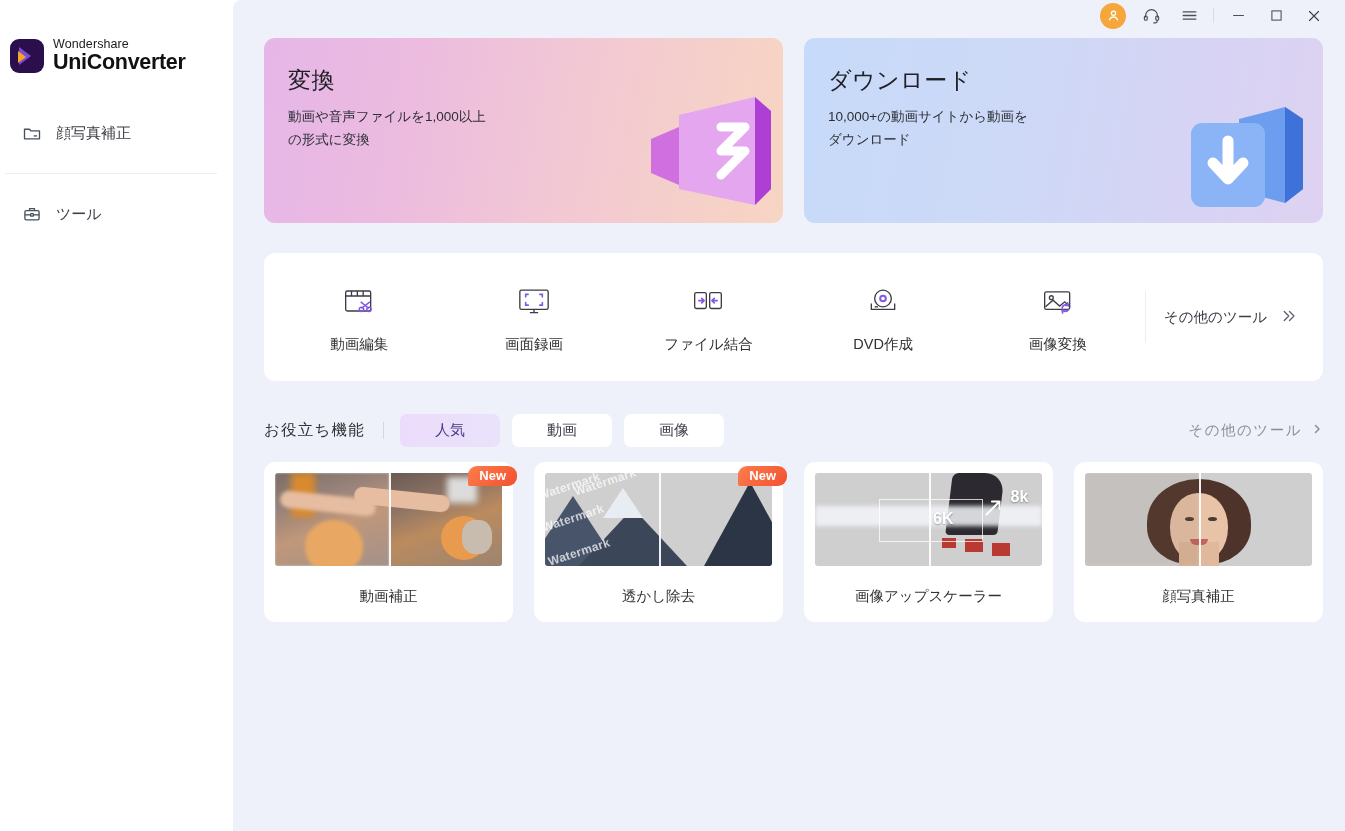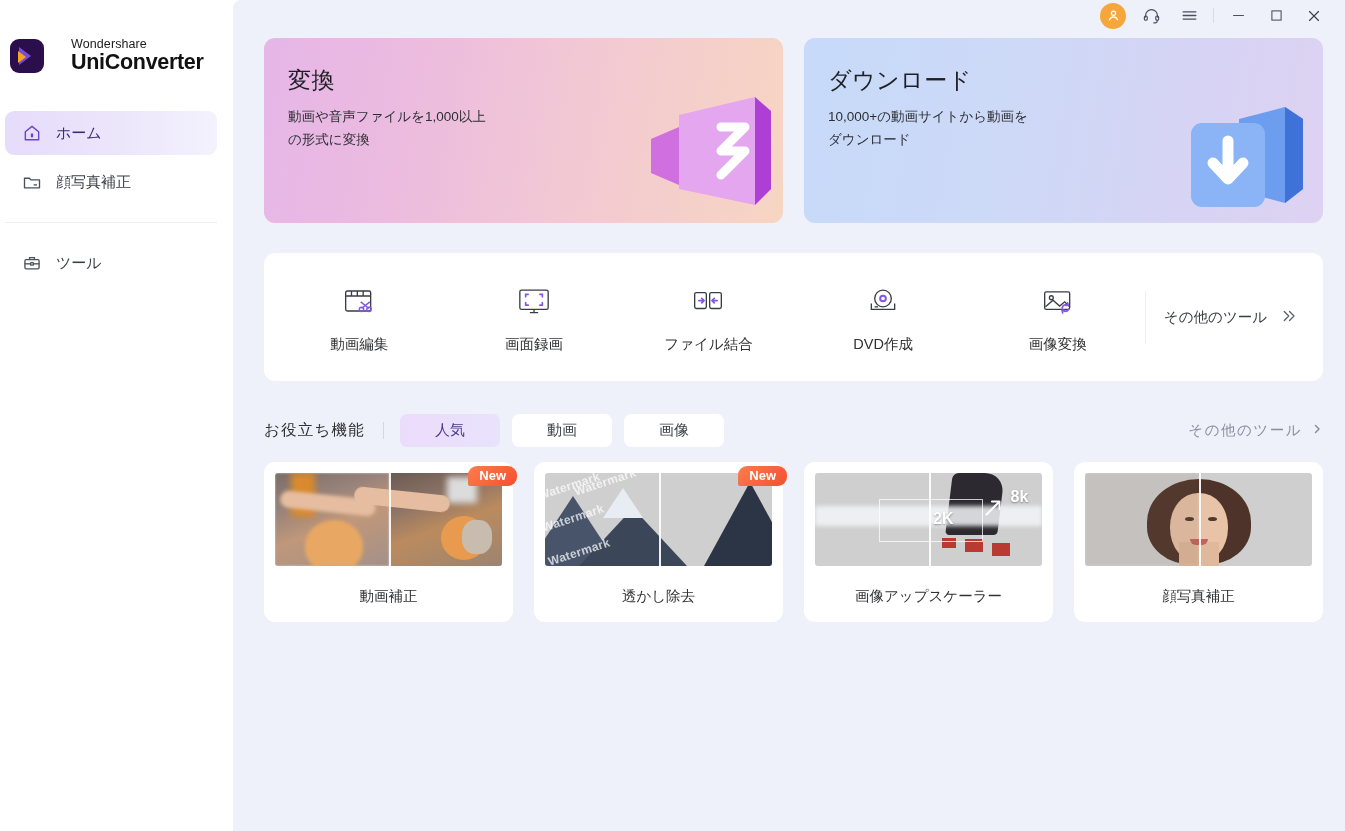--- a/index.html
+++ b/index.html
@@ -10,21 +10,21 @@
     overflow:hidden;
     color:#303133;
   }
   .app { position:relative; width:1345px; height:831px; display:flex; }
 
   
   .sidebar {
     width:233px; height:831px; background:#ffffff;
     flex:0 0 233px; position:relative;
   }
-  .brand { display:flex; align-items:center; gap:27px; padding:38px 0 0 10px; }
+  .brand { display:flex; align-items:center; gap:9px; padding:38px 0 0 10px; }
   .brand-logo {
     width:34px; height:34px; border-radius:9px; flex:0 0 34px;
     background:#2b0f4d; position:relative; overflow:hidden;
   }
   .brand-logo .tri1 {
     position:absolute; left:9px; top:8px;
     width:0;height:0; border-left:12px solid #7b4dd6;
     border-top:9px solid transparent; border-bottom:9px solid transparent;
   }
   .brand-logo .tri2 {
@@ -208,29 +208,20 @@
         <span class="tri1"></span>
           <span class="tri2"></span>
       </div>
       <div class="brand-text">
         <span class="b1">Wondershare</span>
         <span class="b2">UniConverter</span>
       </div>
     </div>
 
     <nav class="nav">
-      <div class="nav-item active">
-        <span class="ico">
-          <svg width="20" height="20" viewBox="0 0 24 24" fill="none" stroke="#6b45c9" stroke-width="1.7" stroke-linejoin="round">
-            <path d="M4 10.5 12 4l8 6.5V20H4z"></path>
-              <rect x="10.6" y="12.4" width="2.8" height="5" rx="1.3" fill="#6b45c9" stroke="none"></rect>
-          </svg>
-        </span>
-        <span>ホーム</span>
-      </div>
 
       <div class="nav-item">
         <span class="ico">
           <svg width="20" height="20" viewBox="0 0 24 24" fill="none" stroke="#4a4f5c" stroke-width="1.6" stroke-linejoin="round">
             <path d="M3 7.5h6l1.6 2H21v9.5H3z"></path>
               <path d="M14 15.5h4"></path>
           </svg>
         </span>
         <span>顔写真補正</span>
       </div>
@@ -451,21 +442,21 @@
       </div>
 
       <div class="feat">
         <div class="thumb t-vil">
           <div class="vil-rock"></div>
           <div class="vil-snow"></div>
           <div class="vil-house" style="right:26%;"></div>
           <div class="vil-house" style="right:14%; bottom:10px;"></div>
           <div class="vil-house" style="right:38%; bottom:18px; width:14px;height:10px;"></div>
           <div class="vil-line" style="left:28%;top:28%;width:46%;height:46%;border-color:rgba(255,255,255,.75);"></div>
-          <span class="vil-tag" style="left:52%;top:40%;font-size:16px;">2K</span>
+          <span class="vil-tag" style="left:52%;top:40%;font-size:16px;">6K</span>
           <span class="vil-tag" style="right:6%;top:16%;font-size:16px;">8k</span>
           <svg style="position:absolute;right:16%;top:24%;" width="26" height="26" viewBox="0 0 24 24" fill="none" stroke="#fff" stroke-width="1.8" stroke-linecap="round" stroke-linejoin="round">
             <path d="M6 18L18 6M11 6h7v7"></path>
           </svg>
           <div class="split"></div>
         </div>
         <div class="fname">画像アップスケーラー</div>
       </div>
 
       <div class="feat">

